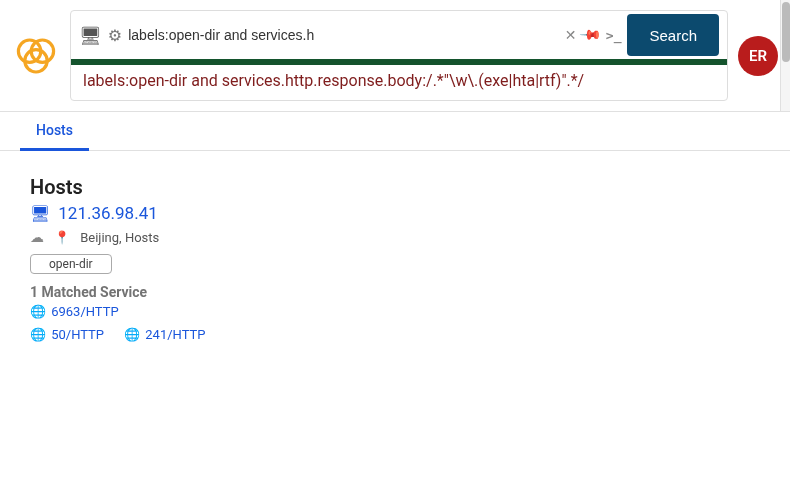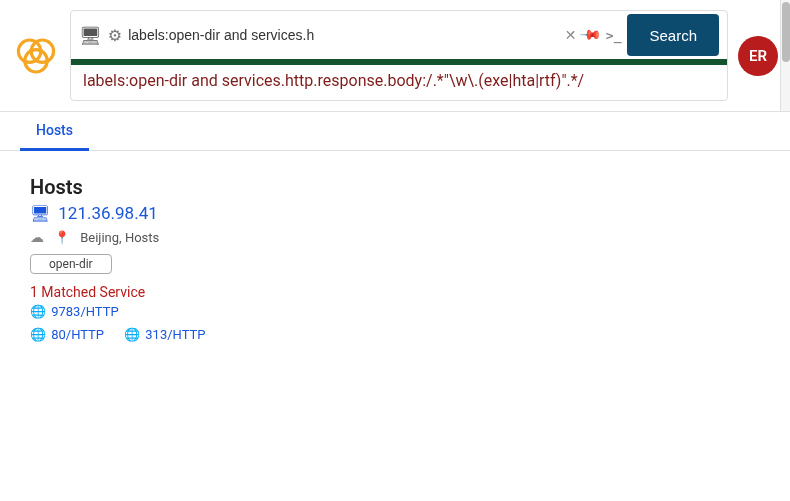--- a/index.html
+++ b/index.html
@@ -206,22 +206,22 @@
       display: inline-block;
       cursor: pointer;
     }
 
     .service-section {
       margin-top: 8px;
     }
 
     .service-label {
       font-size: 14px;
-      font-weight: 400;
-      color: #b91c1c;
+      font-weight: 700;
+      color: #737373;
       margin-bottom: 4px;
     }
 
     .service-link {
       color: #1a56db;
       text-decoration: none;
       font-size: 13px;
       display: flex;
       align-items: center;
       gap: 5px;
@@ -301,31 +301,31 @@
     </div>
 
     <div style="margin-bottom: 10px;">
       <span class="tag">open-dir</span>
     </div>
 
     <div class="service-section">
       <div class="service-label">1 Matched Service</div>
       <a class="service-link">
         <span class="globe-icon">🌐</span>
-        <span>9783/HTTP</span>
+        <span>6963/HTTP</span>
       </a>
     </div>
 
     <div class="service-section">
       <div class="services-row">
         <a class="service-link">
           <span class="globe-icon">🌐</span>
-          <span>80/HTTP</span>
+          <span>50/HTTP</span>
         </a>
         <a class="service-link">
           <span class="globe-icon">🌐</span>
-          <span>313/HTTP</span>
+          <span>241/HTTP</span>
         </a>
       </div>
     </div>
 
   </div>
 </div>
 
 </body></html>

